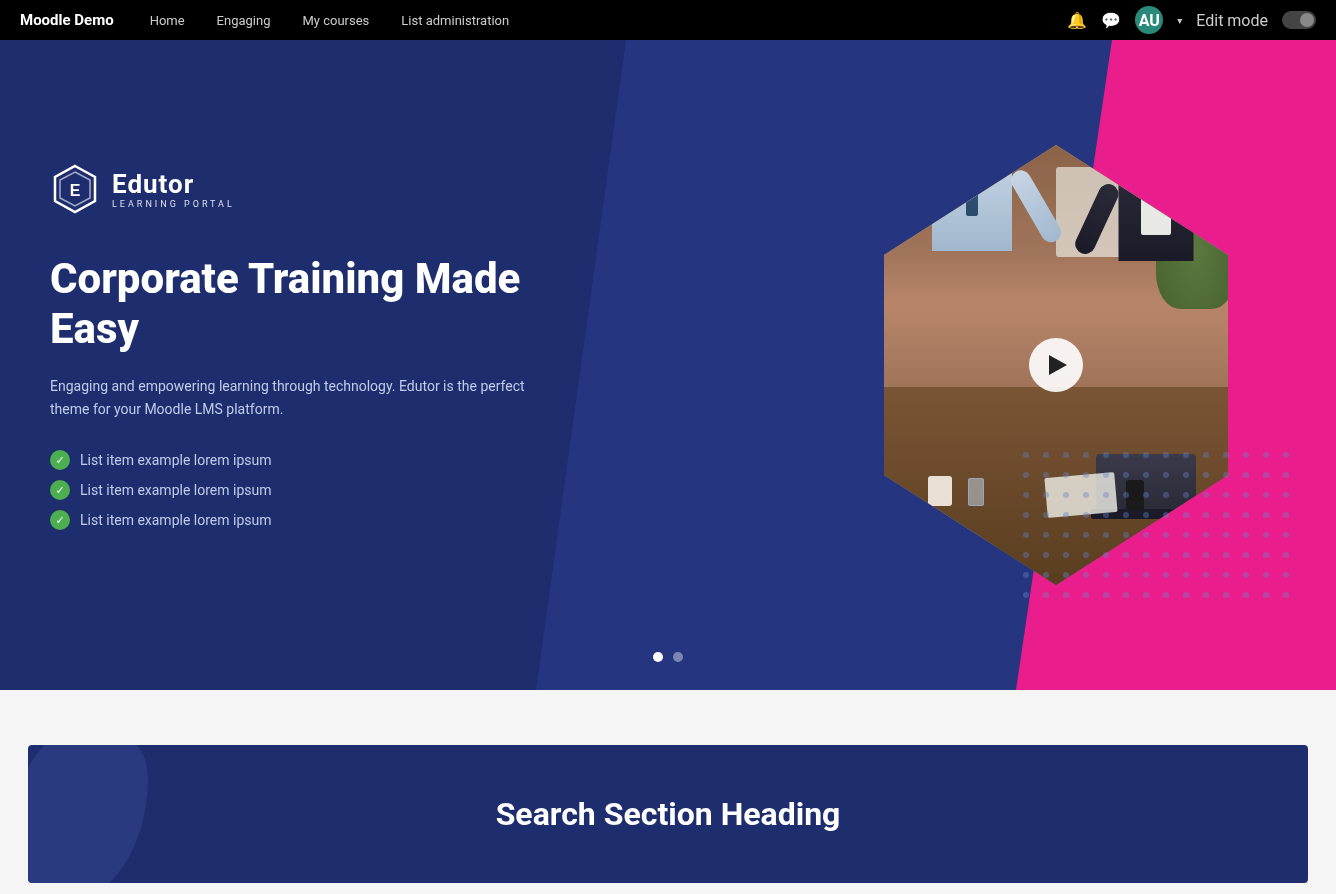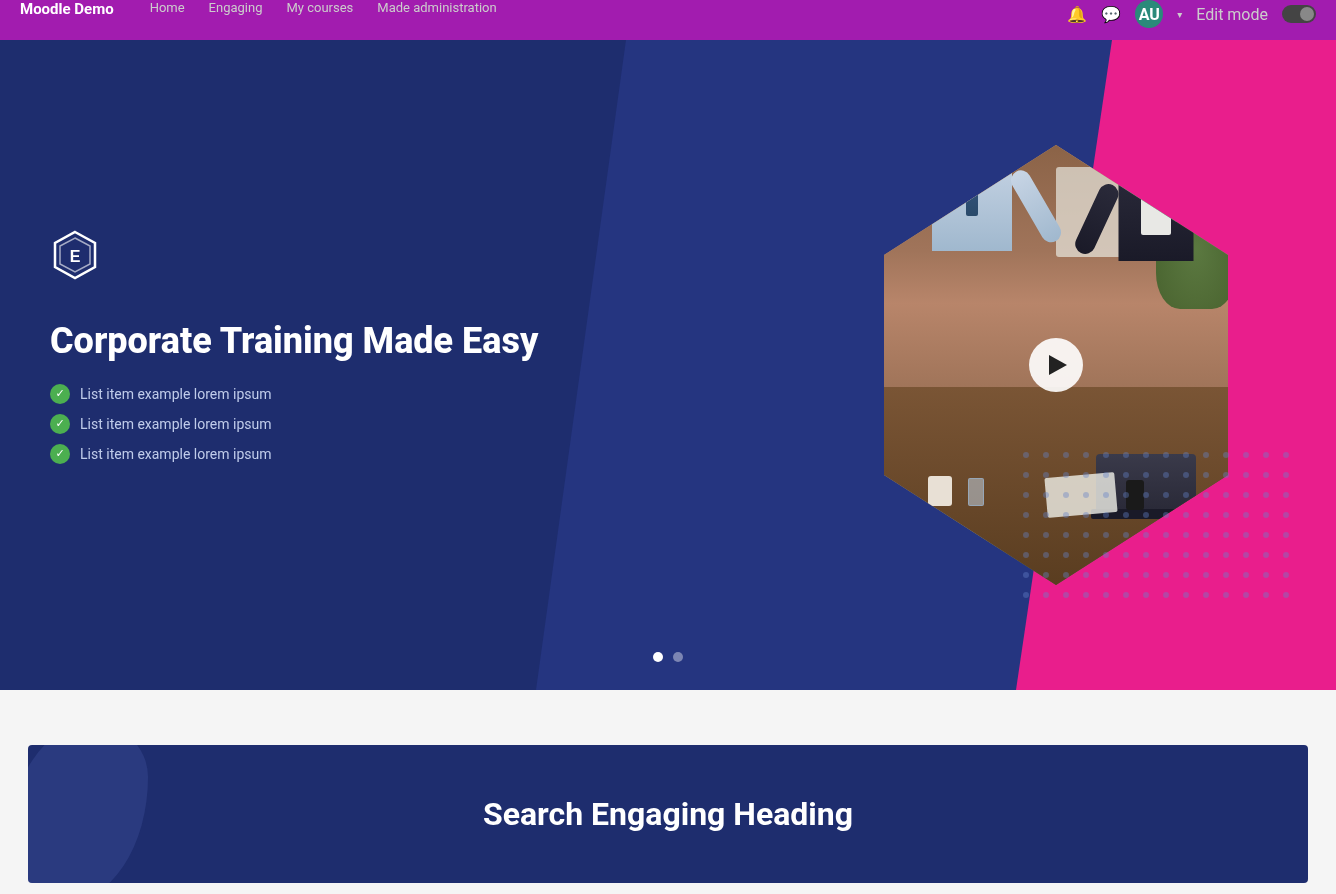--- a/index.html
+++ b/index.html
@@ -1,36 +1,36 @@
 <!DOCTYPE html>
 <html><head>
   <meta charset="utf-8">
   <style>
     * { margin: 0; padding: 0; box-sizing: border-box; }
     body { font-family: -apple-system, BlinkMacSystemFont, 'Segoe UI', Roboto, sans-serif; width: 1336px; overflow-x: hidden; }
 
     
     .navbar {
-      background: #a21caf;
+      background: #000000;
       height: 40px;
       display: flex;
-      align-items: flex-start;
+      align-items: center;
       padding: 0 20px;
       gap: 30px;
       position: relative;
     }
     .navbar-brand {
       color: #fff;
       font-weight: 700;
       font-size: 15px;
       white-space: nowrap;
     }
     .navbar-links {
       display: flex;
-      gap: 24px;
+      gap: 32px;
       flex: 1;
       padding-left: 6px;
     }
     .navbar-link {
       color: #ccc;
       font-size: 13px;
       cursor: pointer;
       text-decoration: none;
     }
     .navbar-right {
@@ -147,21 +147,21 @@
     }
     .logo-sub {
       color: #fff;
       font-size: 9px;
       letter-spacing: 3px;
       opacity: 0.85;
     }
 
     .hero-title {
       color: #fff;
-      font-size: 36px;
+      font-size: 42px;
       font-weight: 800;
       line-height: 1.2;
       margin-bottom: 20px;
     }
 
     .hero-desc {
       color: #c0ccea;
       font-size: 14px;
       line-height: 1.7;
       margin-bottom: 28px;
@@ -319,21 +319,21 @@
   </style>
 </head>
 <body>
 
 <nav class="navbar">
   <span class="navbar-brand">Moodle Demo</span>
   <div class="navbar-links">
     <a class="navbar-link">Home</a>
     <a class="navbar-link">Engaging</a>
     <a class="navbar-link">My courses</a>
-    <a class="navbar-link">Made administration</a>
+    <a class="navbar-link">List administration</a>
   </div>
   <div class="navbar-right">
     <span class="nav-icon">🔔</span>
     <span class="nav-icon">💬</span>
     <div class="avatar-btn">AU</div>
     <span class="chevron-icon">▾</span>
     <span class="edit-mode-label">Edit mode</span>
     <div class="toggle-switch"></div>
   </div>
 </nav>
@@ -343,26 +343,31 @@
   <div class="hero-pink-accent"></div>
 
   <div class="hero-content">
     
     <div class="logo-area">
       <svg class="logo-icon" viewBox="0 0 50 50" xmlns="http://www.w3.org/2000/svg">
         <polygon points="25,2 45,13 45,37 25,48 5,37 5,13" fill="none" stroke="#fff" stroke-width="2.5"></polygon>
         <polygon points="25,8 40,16 40,34 25,42 10,34 10,16" fill="none" stroke="#fff" stroke-width="1.5" opacity="0.6"></polygon>
         <text x="25" y="32" text-anchor="middle" fill="#fff" font-size="16" font-weight="bold" font-family="sans-serif">E</text>
       </svg>
+      <div class="logo-text-wrap">
+        <span class="logo-name">Edutor</span>
+        <span class="logo-sub">LEARNING PORTAL</span>
+      </div>
     </div>
 
     
     <h1 class="hero-title">Corporate Training Made Easy</h1>
 
     
+    <p class="hero-desc">Engaging and empowering learning through technology. Edutor is the perfect theme for your Moodle LMS platform.</p>
 
     
     <ul class="hero-list">
       <li>
         <span class="check-icon">✓</span>
         <span>List item example lorem ipsum</span>
       </li>
       <li>
         <span class="check-icon">✓</span>
         <span>List item example lorem ipsum</span>
@@ -557,15 +562,15 @@
     <div class="carousel-dot active"></div>
     <div class="carousel-dot"></div>
   </div>
 </section>
 
 <div class="search-section-wrap">
   <div style="height:55px; background:#f5f5f5;"></div>
   <div class="search-section" style="position:relative;overflow:hidden;">
 
     <div style="position:absolute;left:-20px;bottom:-20px;width:140px;height:180px;background:rgba(80,100,180,0.25);border-radius:60% 40% 60% 40% / 70% 30% 70% 30%;"></div>
-    <h2 class="search-heading">Search Engaging Heading</h2>
+    <h2 class="search-heading">Search Section Heading</h2>
   </div>
 </div>
 
 </body></html>

